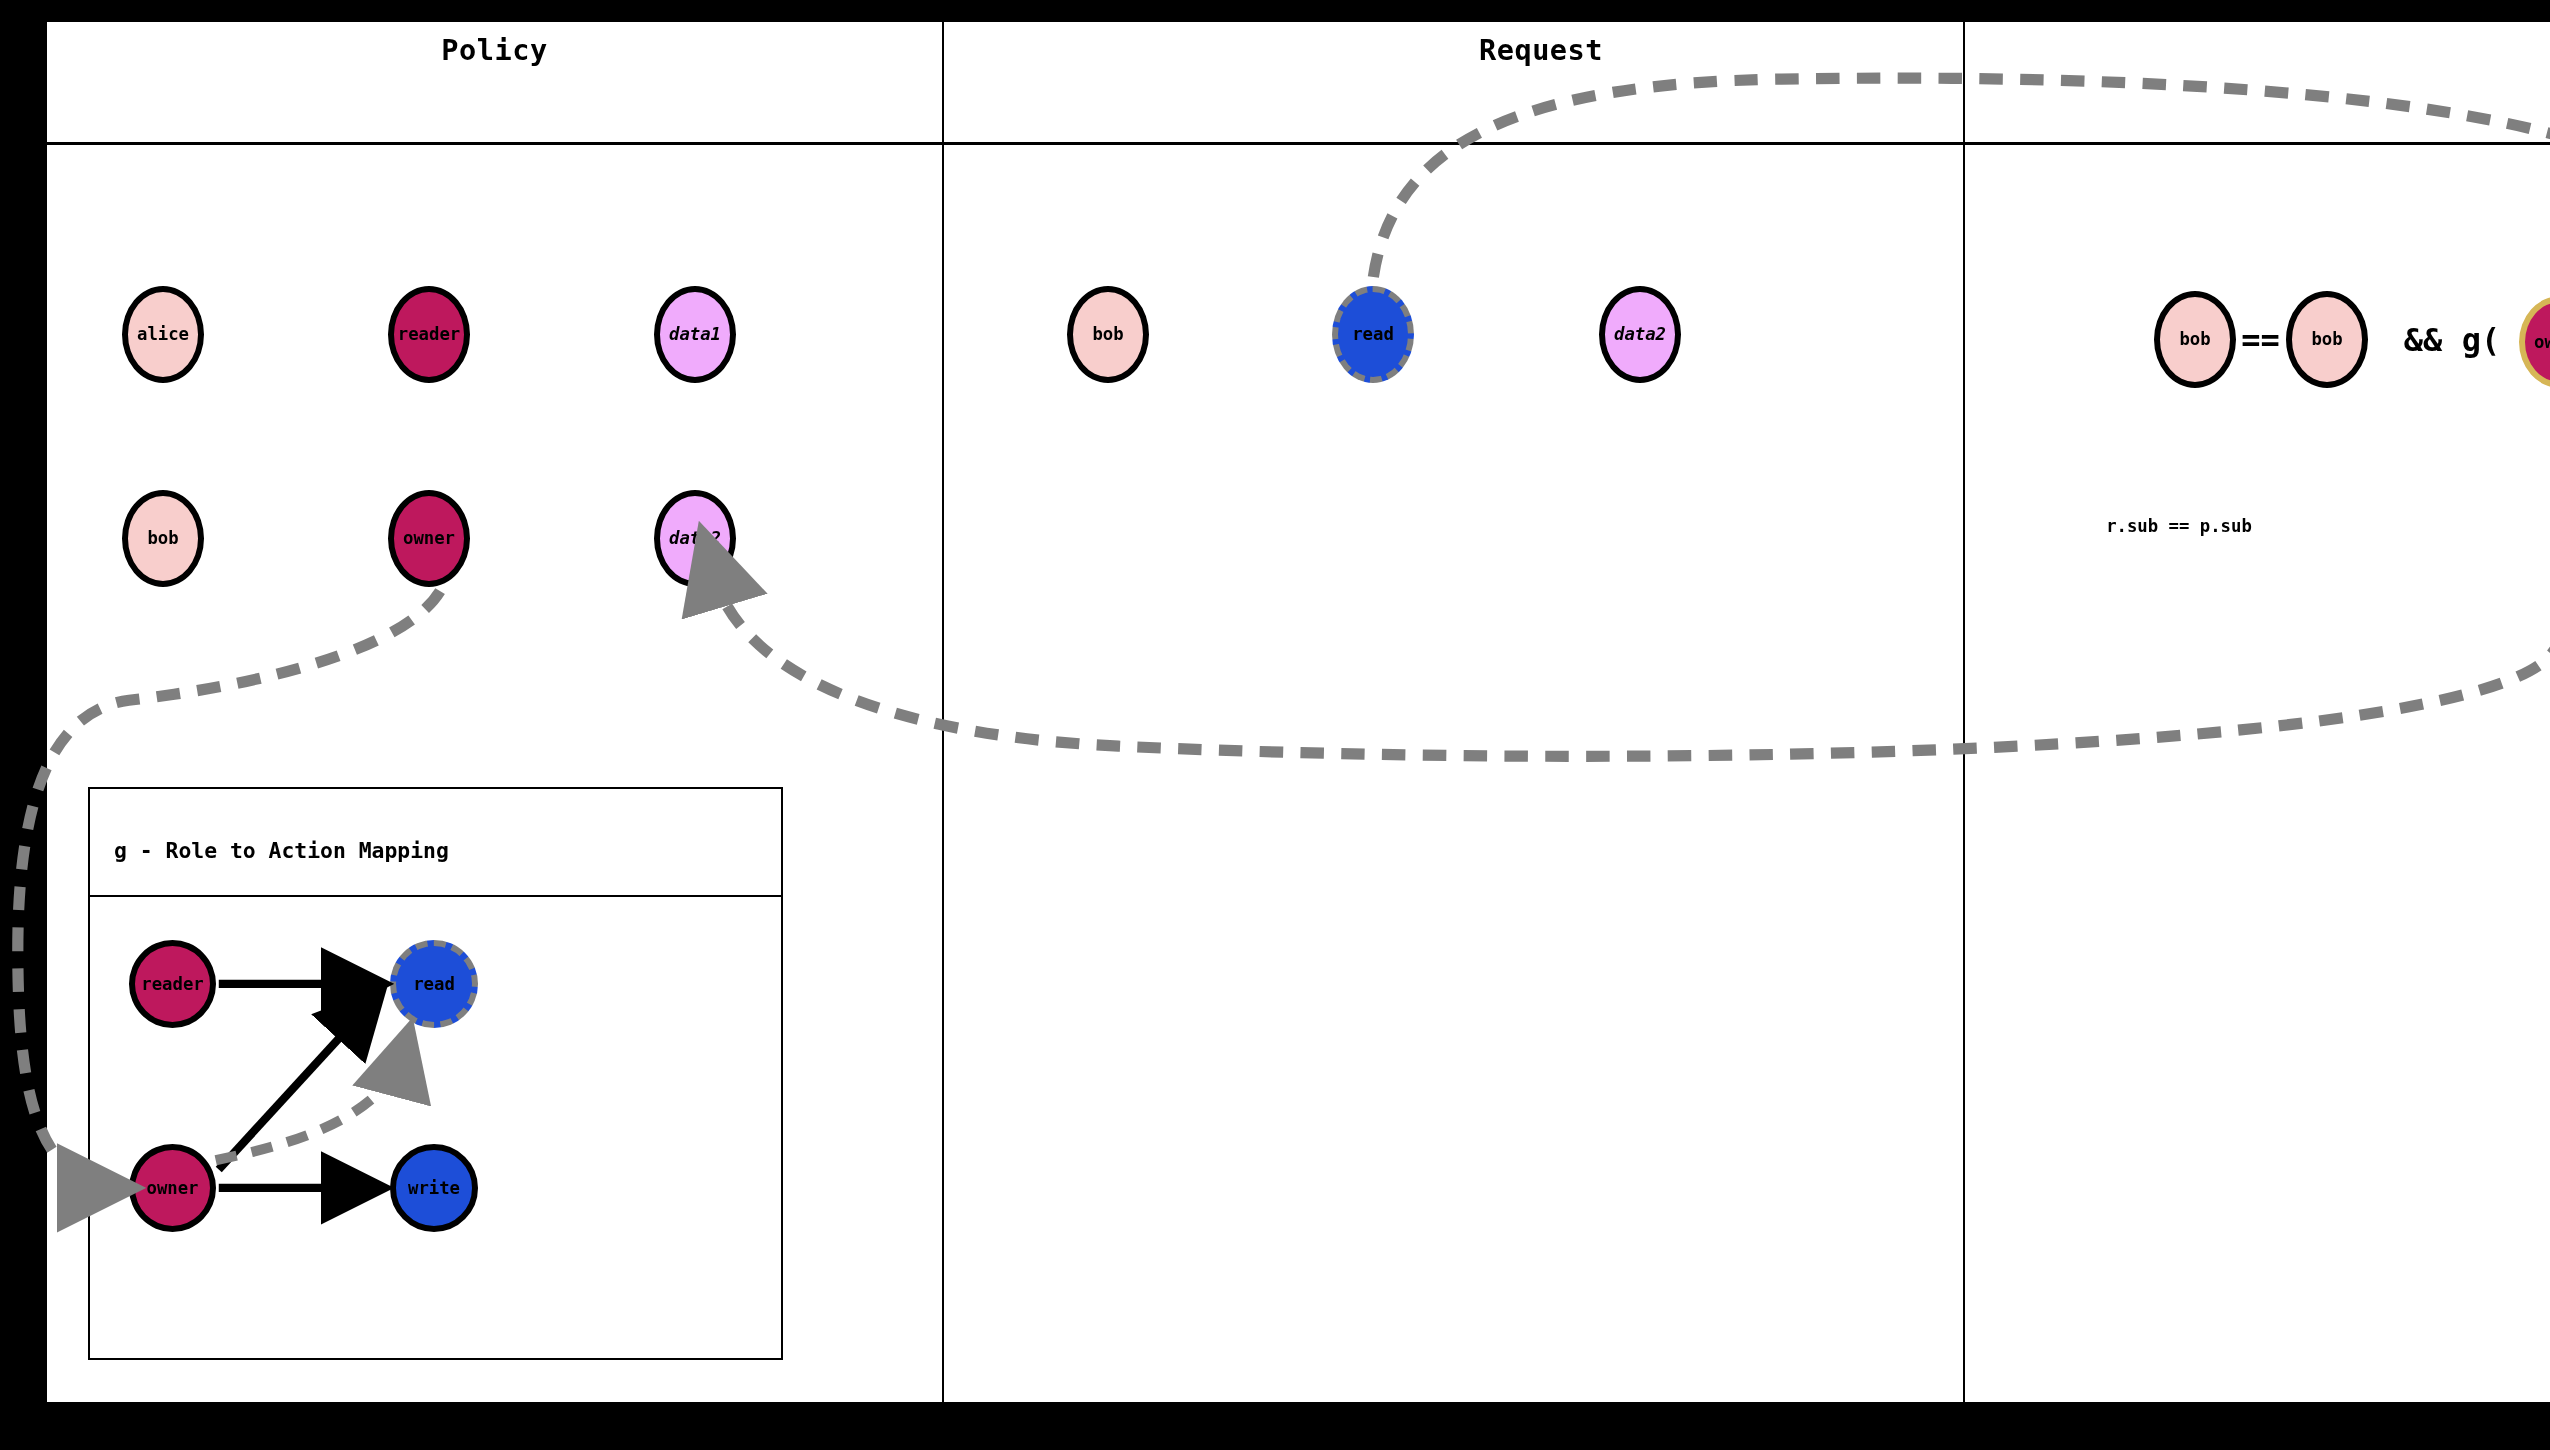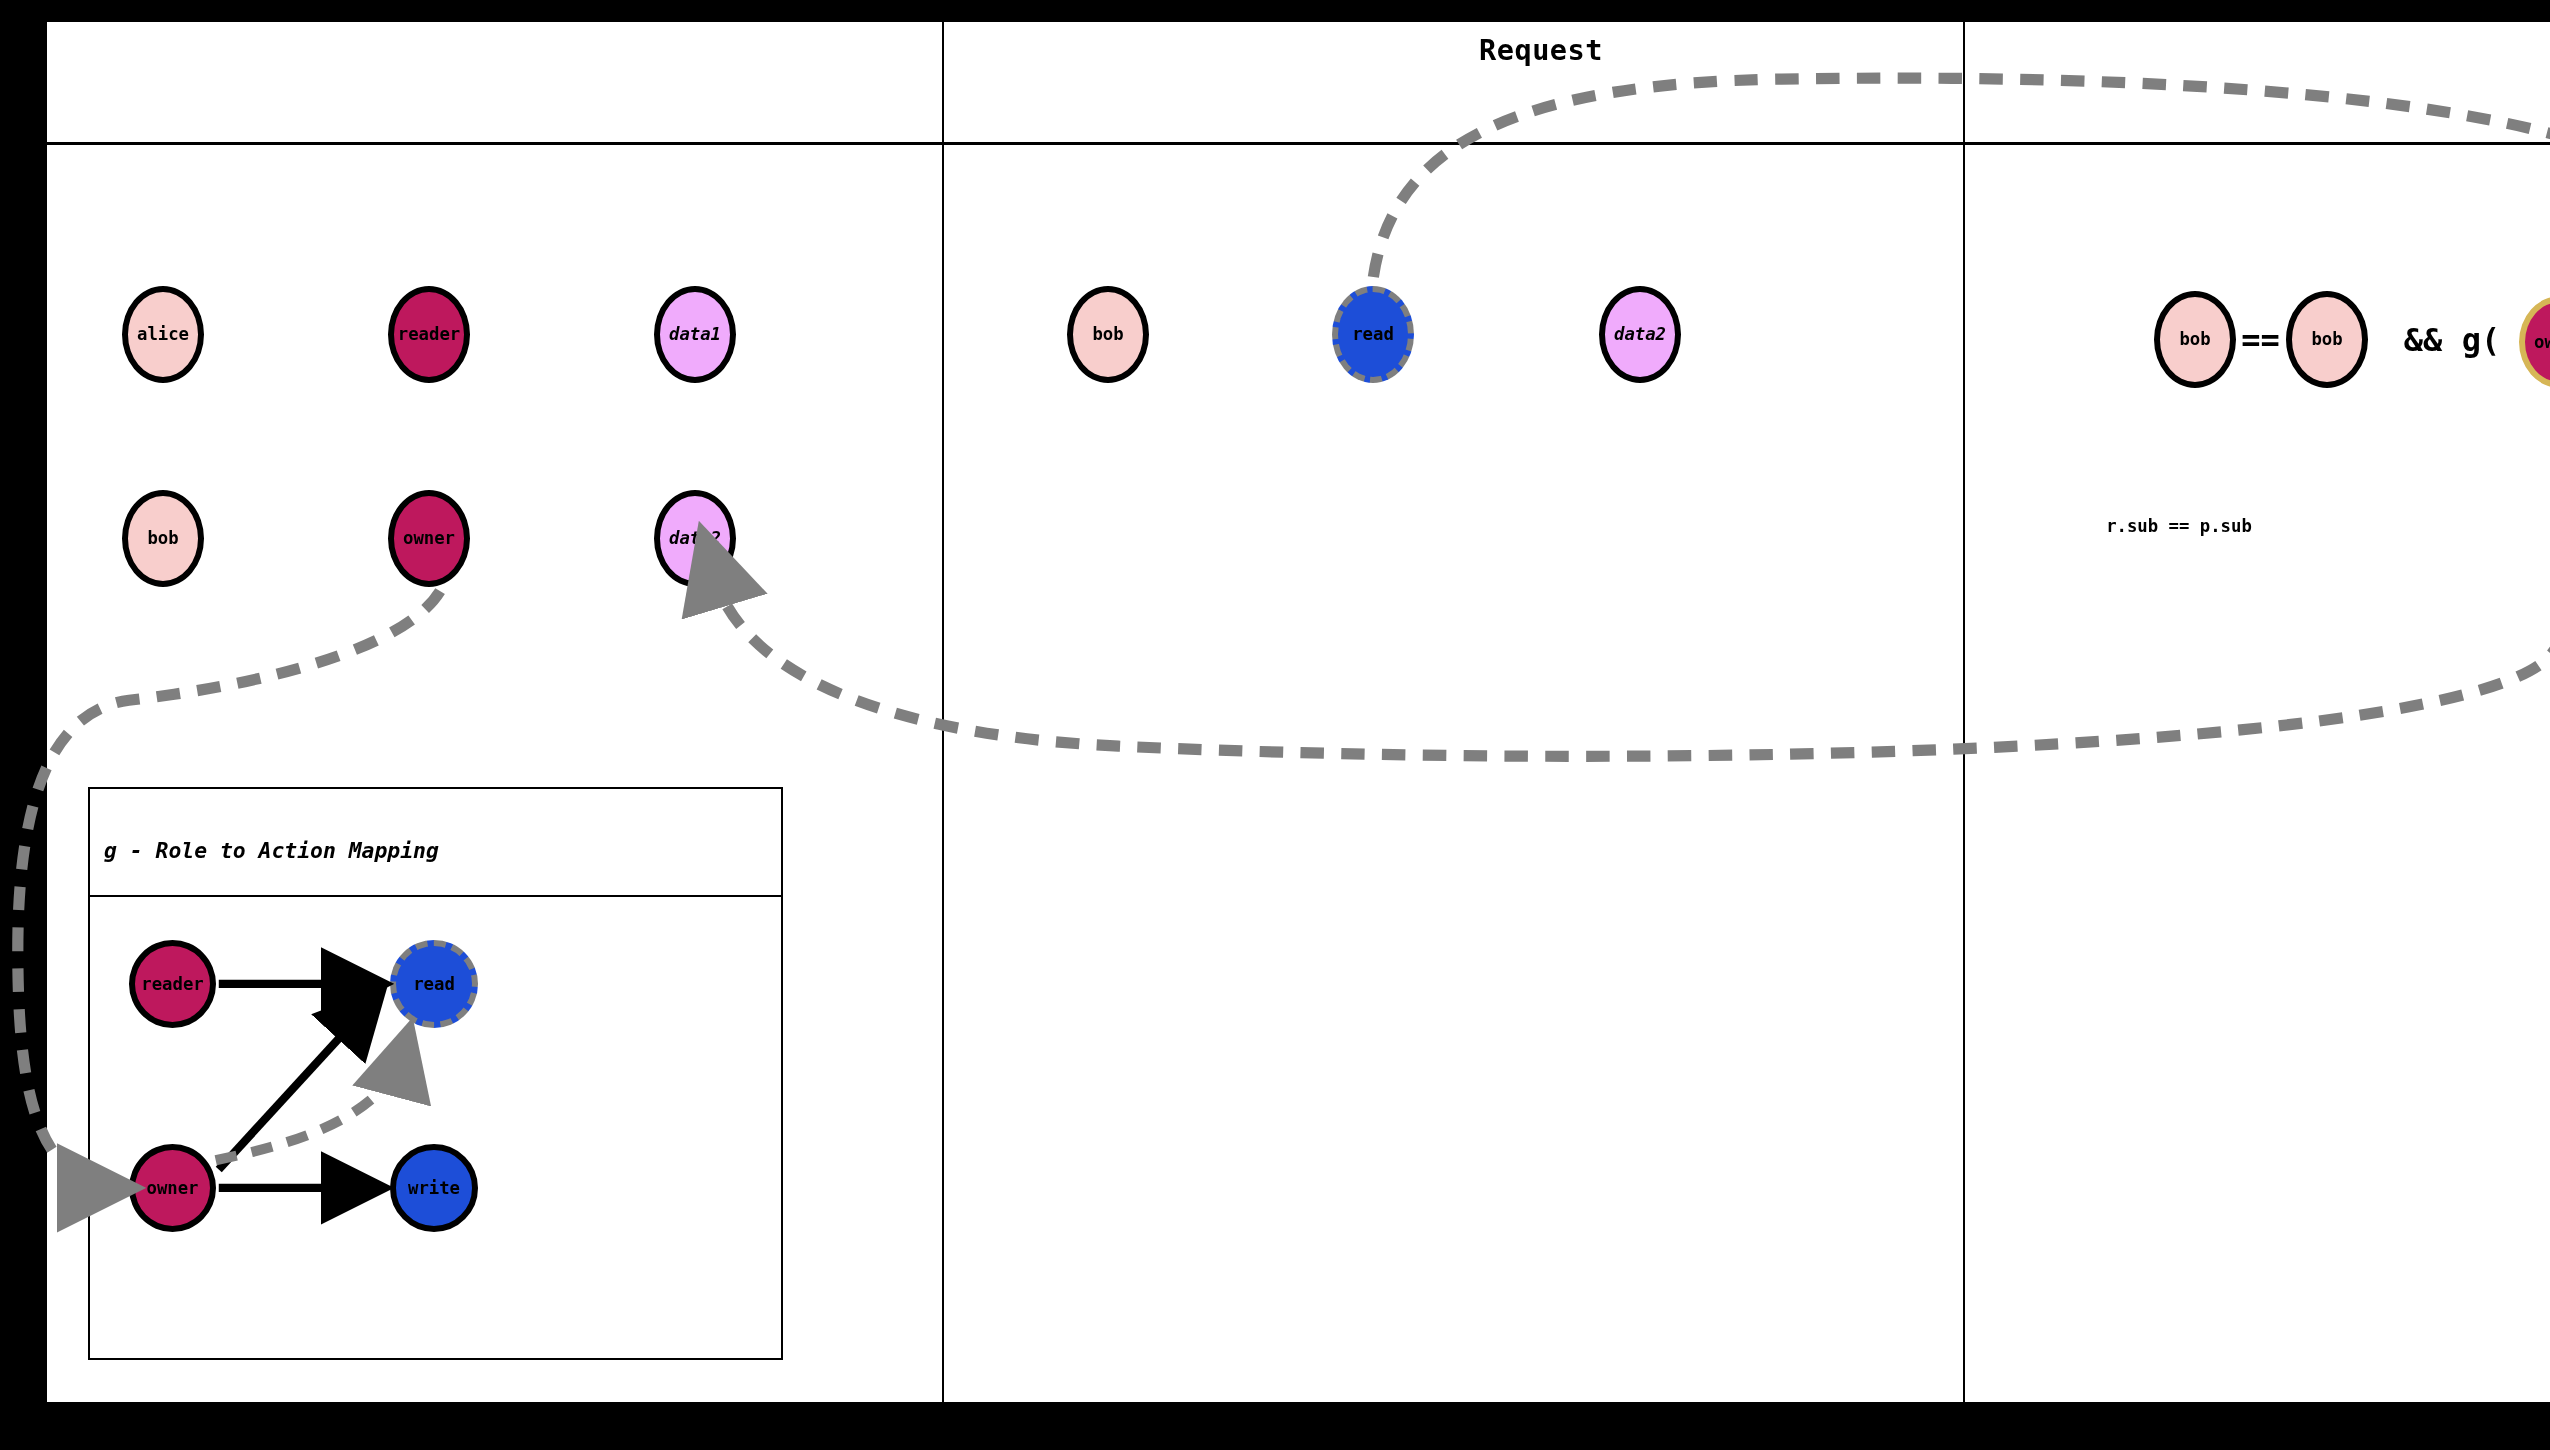--- a/index.html
+++ b/index.html
@@ -46,20 +46,21 @@
 </style>
 </head>
 <body>
 
 <div id="canvas">
 
   <div class="vrule" style="left:895px;top:0;height:1380px;"></div>
   <div class="vrule" style="left:1916px;top:0;height:1380px;"></div>
   <div class="hrule" style="top:120px;"></div>
 
+  <div class="col-title" style="left:0;top:10.2px;width:895px;">Policy</div>
   <div class="col-title" style="left:897px;top:10.2px;width:1194px;">Request</div>
   <div class="col-title" style="left:1918px;top:10.2px;width:1567px;">Matching</div>
 
   <div class="node n-solid fill-pink" style="left:75px;top:264px;width:82px;height:97px;">alice</div>
   <div class="node n-solid fill-yellow" style="left:341px;top:264px;width:82px;height:97px;">reader</div>
   <div class="node n-solid fill-green" style="left:607px;top:264px;width:82px;height:97px;">data1</div>
 
   <div class="node n-solid fill-pink" style="left:75px;top:468px;width:82px;height:97px;">bob</div>
   <div class="node n-solid fill-yellow" style="left:341px;top:468px;width:82px;height:97px;">owner</div>
   <div class="node n-solid fill-green" style="left:607px;top:468px;width:82px;height:97px;">data2</div>
@@ -73,21 +74,21 @@
   <div class="node n-solid fill-pink" style="left:2239px;top:269px;width:82px;height:97px;">bob</div>
 
   <div class="op" style="left:2336px;top:269px;width:138px;height:97px;">&amp;&amp; g(</div>
 
   <div class="node n-gold fill-yellow" style="left:2472px;top:274px;width:82px;height:92px;">owner</div>
 
   <div class="caption" style="left:1989px;top:494px;width:286px;">r.sub == p.sub</div>
   <div class="caption" style="left:2438px;top:494px;width:306px;">g(p.act, r.act)</div>
 
   <div class="gbox" style="left:41px;top:765px;width:695px;height:573px;"></div>
-  <div class="gbox-title" style="left:57px;top:816px;font-style:italic;">g - Role to Action Mapping</div>
+  <div class="gbox-title" style="left:67px;top:816px;">g - Role to Action Mapping</div>
   <div class="gbox-sep" style="left:41px;top:873px;width:695px;"></div>
 
   <div class="node n-solid fill-yellow" style="left:82px;top:918px;width:87px;height:88px;">reader</div>
   <div class="node n-dashed fill-blue" style="left:343px;top:918px;width:88px;height:88px;">read</div>
   <div class="node n-solid fill-yellow" style="left:82px;top:1122px;width:87px;height:88px;">owner</div>
   <div class="node n-solid fill-blue" style="left:343px;top:1122px;width:88px;height:88px;">write</div>
 
   <svg class="overlay" viewBox="0 0 6832 2706">
     <defs>
       <marker id="ahBlack" markerWidth="9" markerHeight="9" refX="7" refY="4.5" orient="auto" markerUnits="strokeWidth">

